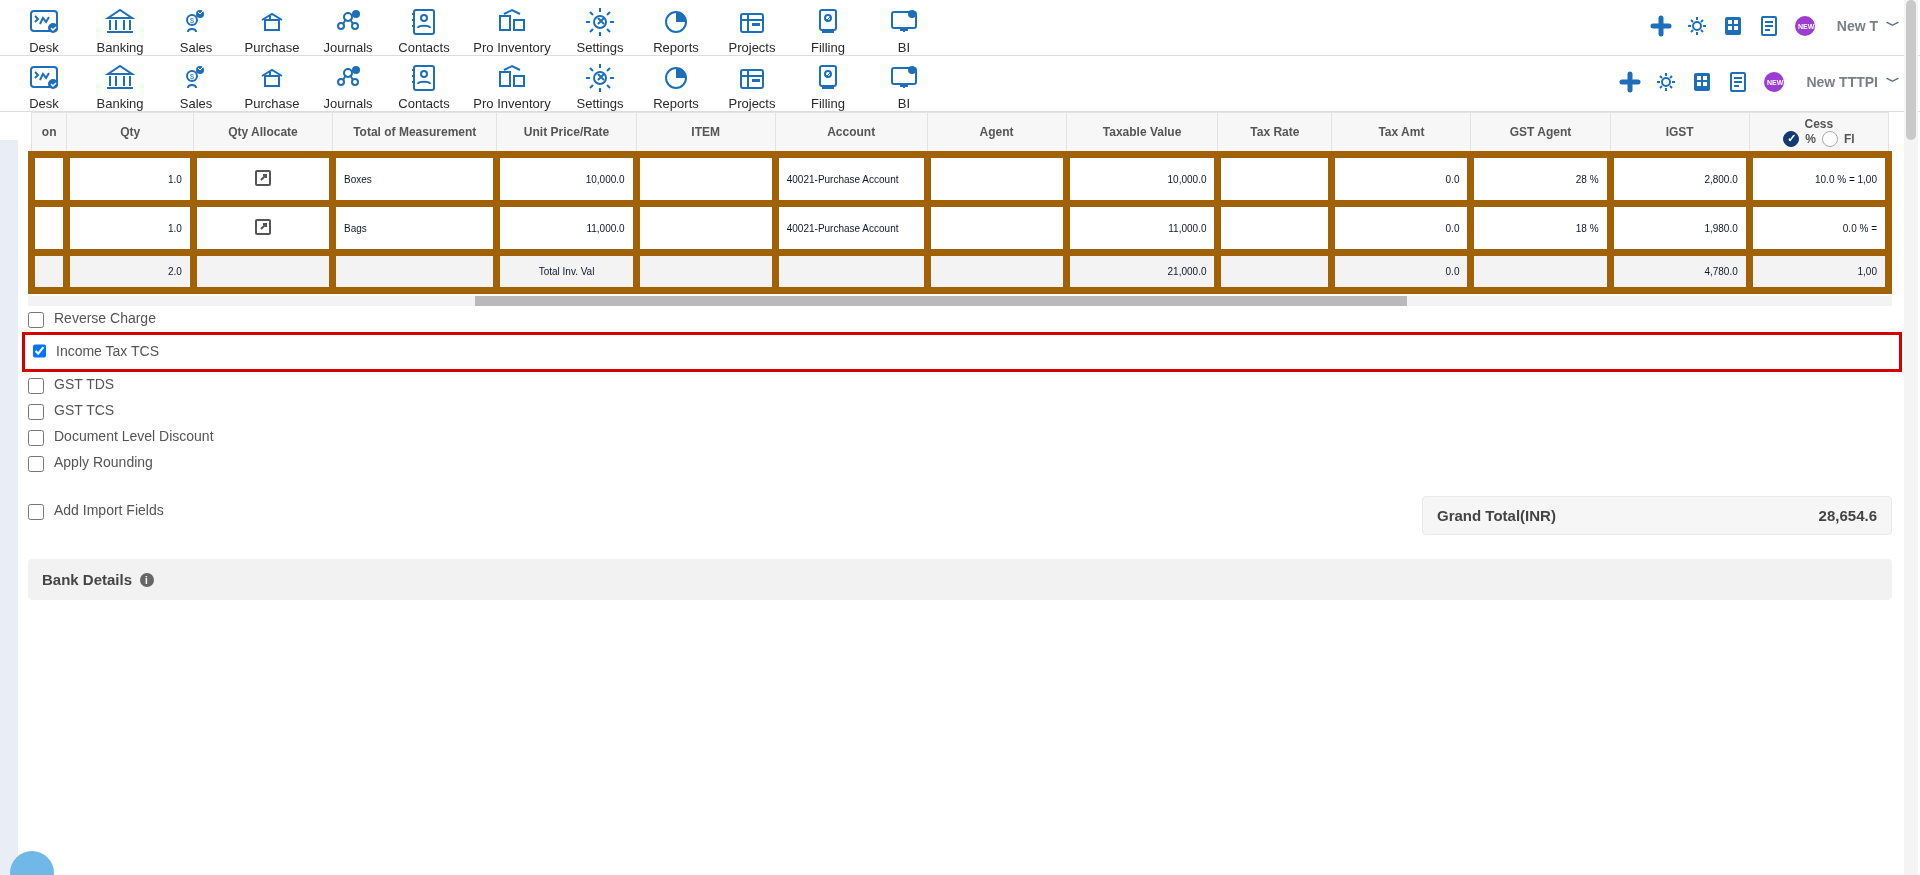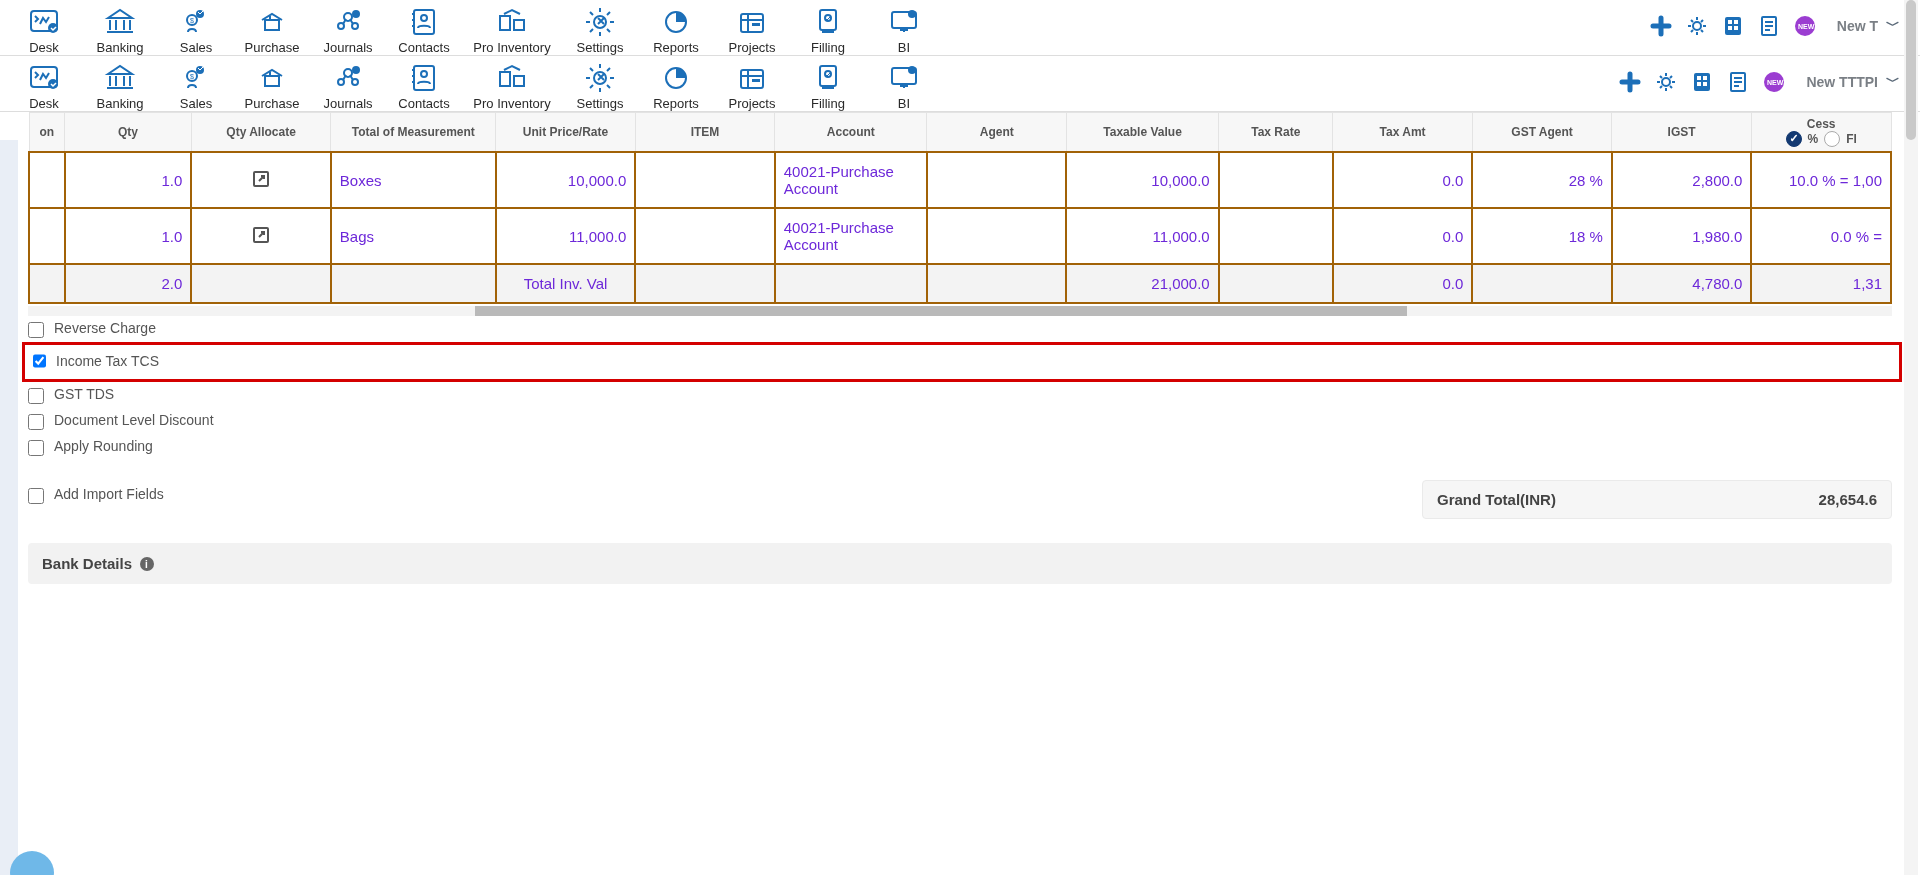--- a/index.html
+++ b/index.html
@@ -99,23 +99,23 @@
     background: #f7f7f7;
     border: 1px solid #e3e3e3;
     font-size: 12px;
     font-weight: 600;
     color: #555;
     padding: 10px 8px;
     text-align: center;
     vertical-align: middle;
   }
   table.grid td {
-    border: 2px solid #a16207;
-    font-size: 15px;
-    color: #6d28d9;
+    border: 7px solid #a16207;
+    font-size: 10px;
+    color: #0f172a;
     padding: 10px 8px;
     vertical-align: middle;
   }
   table.grid tr.totals td {
     background: #f3f3f3;
     font-weight: 500;
   }
   .ta-r { text-align: right; }
   .ta-c { text-align: center; }
   .ta-l { text-align: left; }
@@ -753,21 +753,21 @@
             <td></td>
             <td class="ta-c">Total Inv. Val</td>
             <td></td>
             <td></td>
             <td></td>
             <td class="ta-r">21,000.0</td>
             <td></td>
             <td class="ta-r">0.0</td>
             <td></td>
             <td class="ta-r">4,780.0</td>
-            <td class="ta-r">1,31</td>
+            <td class="ta-r">1,00</td>
           </tr>
         </tbody>
       </table>
       <div class="hscroll-track">
         <div class="hscroll-thumb"></div>
       </div>
     </div>
 
 
     <div class="adv-row">
@@ -781,20 +781,24 @@
         <span style="color:#555;font-size:14px">Income Tax TCS</span>
       </div>
     </div>
 
     <div class="adv-row">
       <input type="checkbox" style="">
       <span>GST TDS</span>
     </div>
     <div class="adv-row">
       <input type="checkbox" style="">
+      <span>GST TCS</span>
+    </div>
+    <div class="adv-row">
+      <input type="checkbox" style="">
       <span>Document Level Discount</span>
     </div>
     <div class="adv-row">
       <input type="checkbox" style="">
       <span>Apply Rounding</span>
     </div>
 
     <div style="display:flex;justify-content:space-between;align-items:flex-start;margin-top:20px">
       <div class="adv-row" style="padding-top:6px">
         <input type="checkbox" style="">

